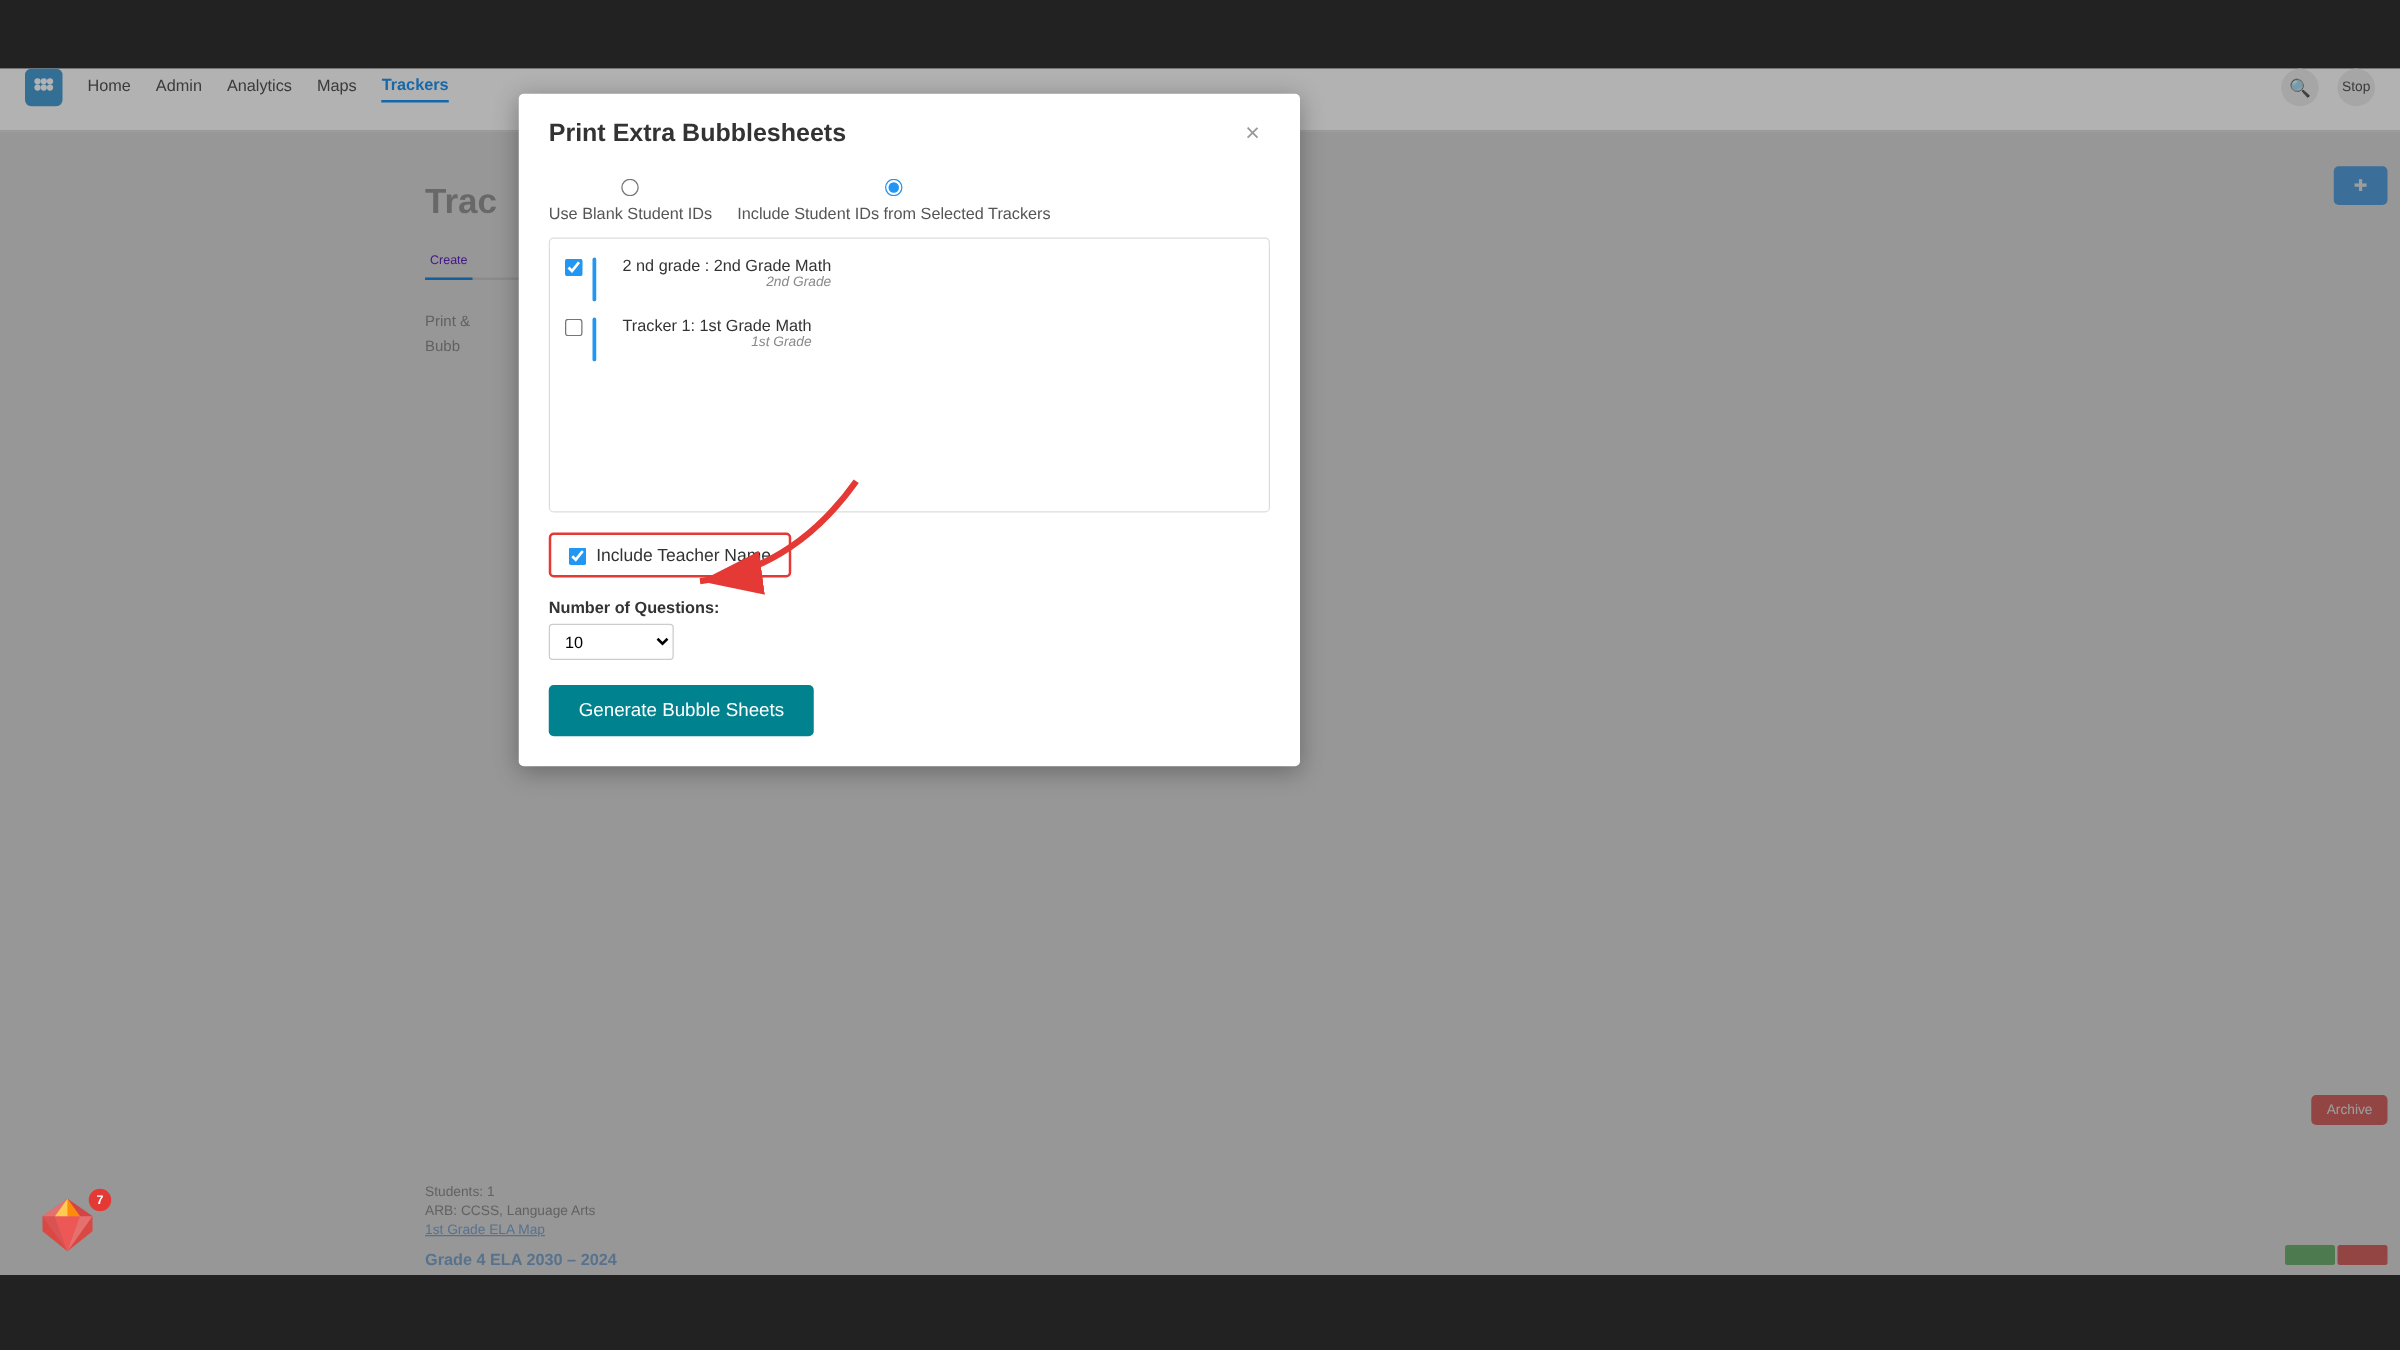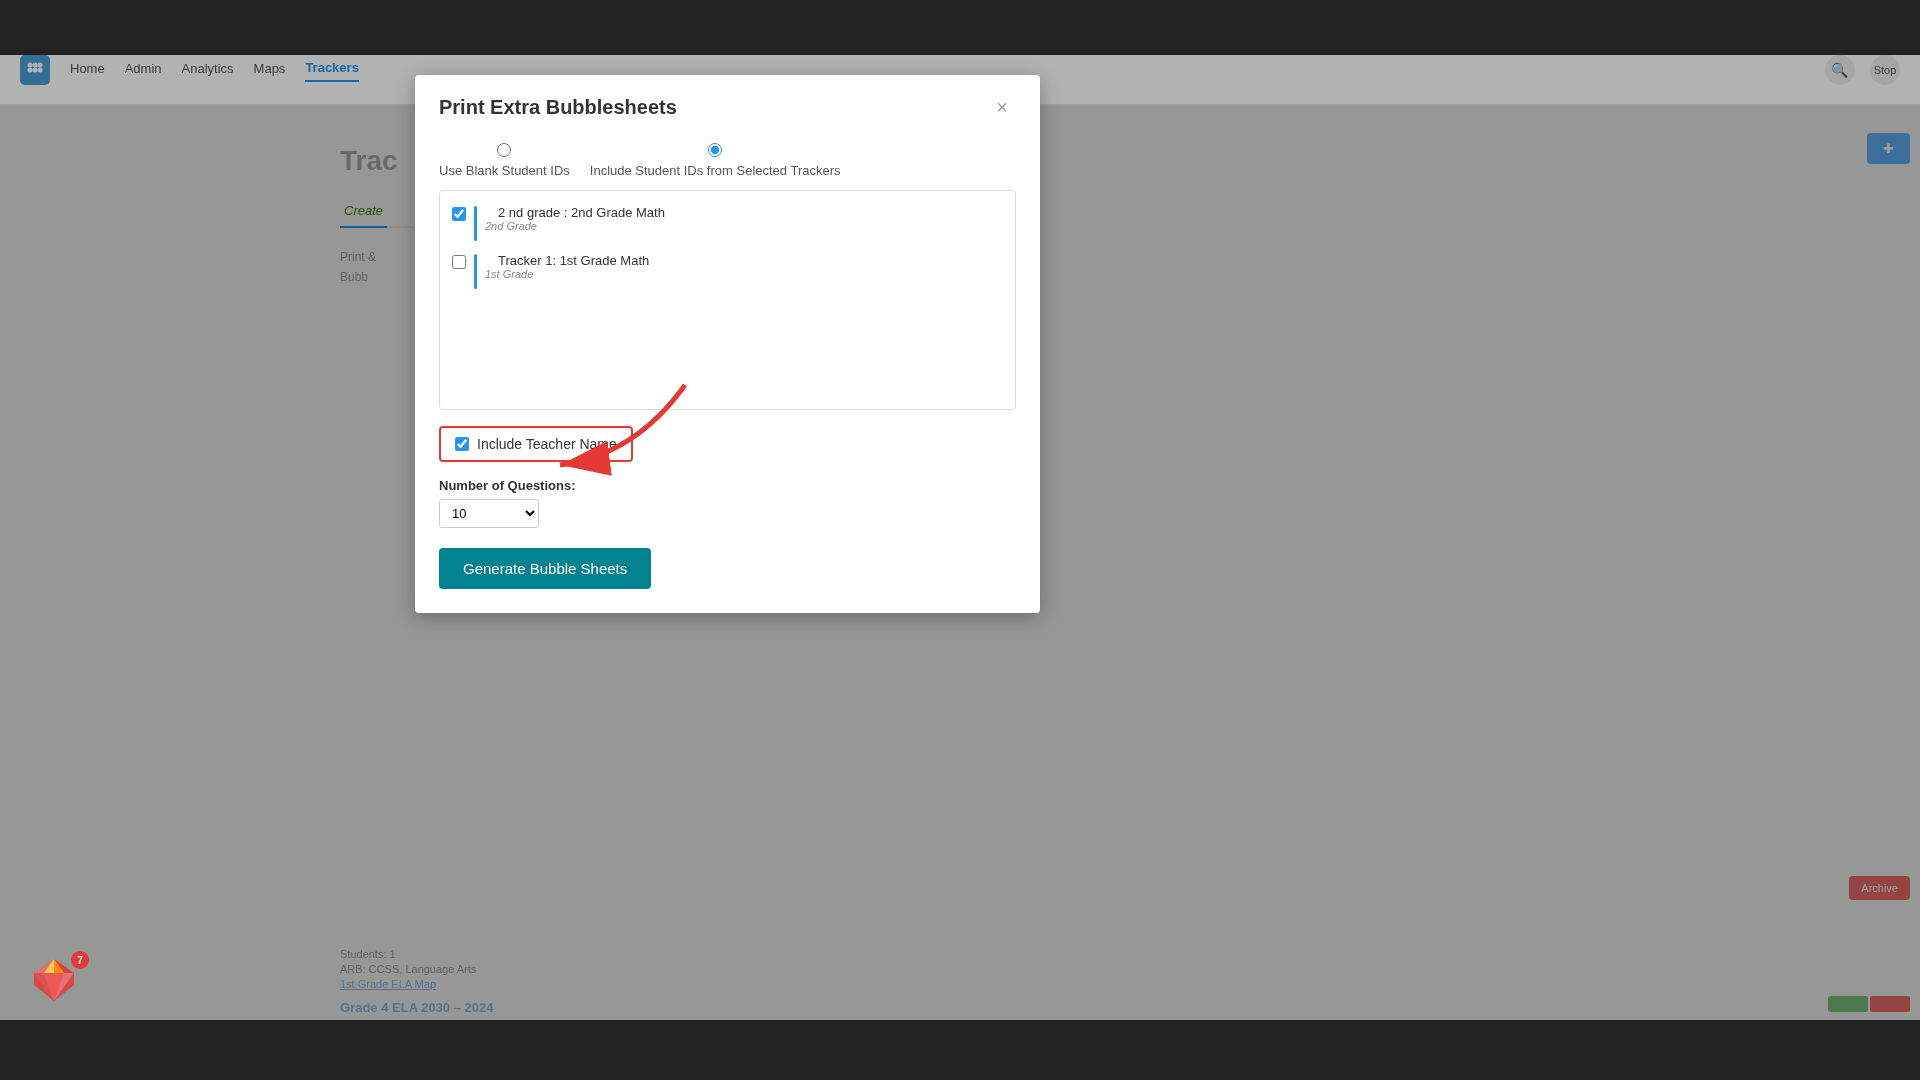--- a/index.html
+++ b/index.html
@@ -209,29 +209,30 @@
     .tracker-name {
       font-size: 13px;
       color: #333;
       font-weight: 500;
       margin-left: 13px;
     }
     .tracker-grade {
       font-size: 11px;
       color: #888;
       font-style: italic;
+      text-align: right;
     }
 
     
     .teacher-name-section {
       margin-bottom: 16px;
     }
     .teacher-name-box {
       display: inline-flex;
-      align-items: center;
+      align-items: flex-end;
       gap: 8px;
       border: 2px solid #e53935;
       border-radius: 4px;
       padding: 8px 14px;
       background: #fff;
     }
     .teacher-name-box input[type="checkbox"] {
       accent-color: #2196F3;
       width: 14px;
       height: 14px;
@@ -340,21 +341,21 @@
     <div class="nav-icon-btn">
       <span style="font-size:11px;color:#555;">Stop</span>
     </div>
   </div>
 </div>
 
 <div class="bg-content">
   <div style="position:absolute; top:40px; left:340px; font-size:28px; font-weight:bold; color:#777; opacity:0.6;">Trac</div>
 
   <div style="position:absolute; top:90px; left:340px; display:flex; gap:20px; border-bottom:2px solid #ddd; width:700px;">
-    <div style="padding:8px 4px; font-size:13px; color:#4d7c0f; border-bottom:2px solid #2196F3; margin-bottom:-2px;font-style:italic;">Create</div>
+    <div style="padding:8px 4px; font-size:10px; color:#6d28d9; border-bottom:2px solid #2196F3; margin-bottom:-2px;">Create</div>
   </div>
 
   <div style="position:absolute; top:145px; left:340px; font-size:12px; color:#777; opacity:0.7;">Print &amp;</div>
   <div style="position:absolute; top:165px; left:340px; font-size:12px; color:#777; opacity:0.7;">Bubb</div>
 
   <div style="position:absolute; top:28px; right:10px; background:#2196F3; color:white; padding:8px 16px; border-radius:4px; font-size:13px; opacity:0.7; border-radius:4px;">✚</div>
 
   <div style="position:absolute; bottom:120px; right:10px; background:#e53935; color:white; padding:6px 12px; border-radius:4px; font-size:11px; opacity:0.7;">Archive</div>
 
   <div style="position:absolute; bottom:60px; left:340px; font-size:11px; color:#666; opacity:0.6;">Students: 1</div>

